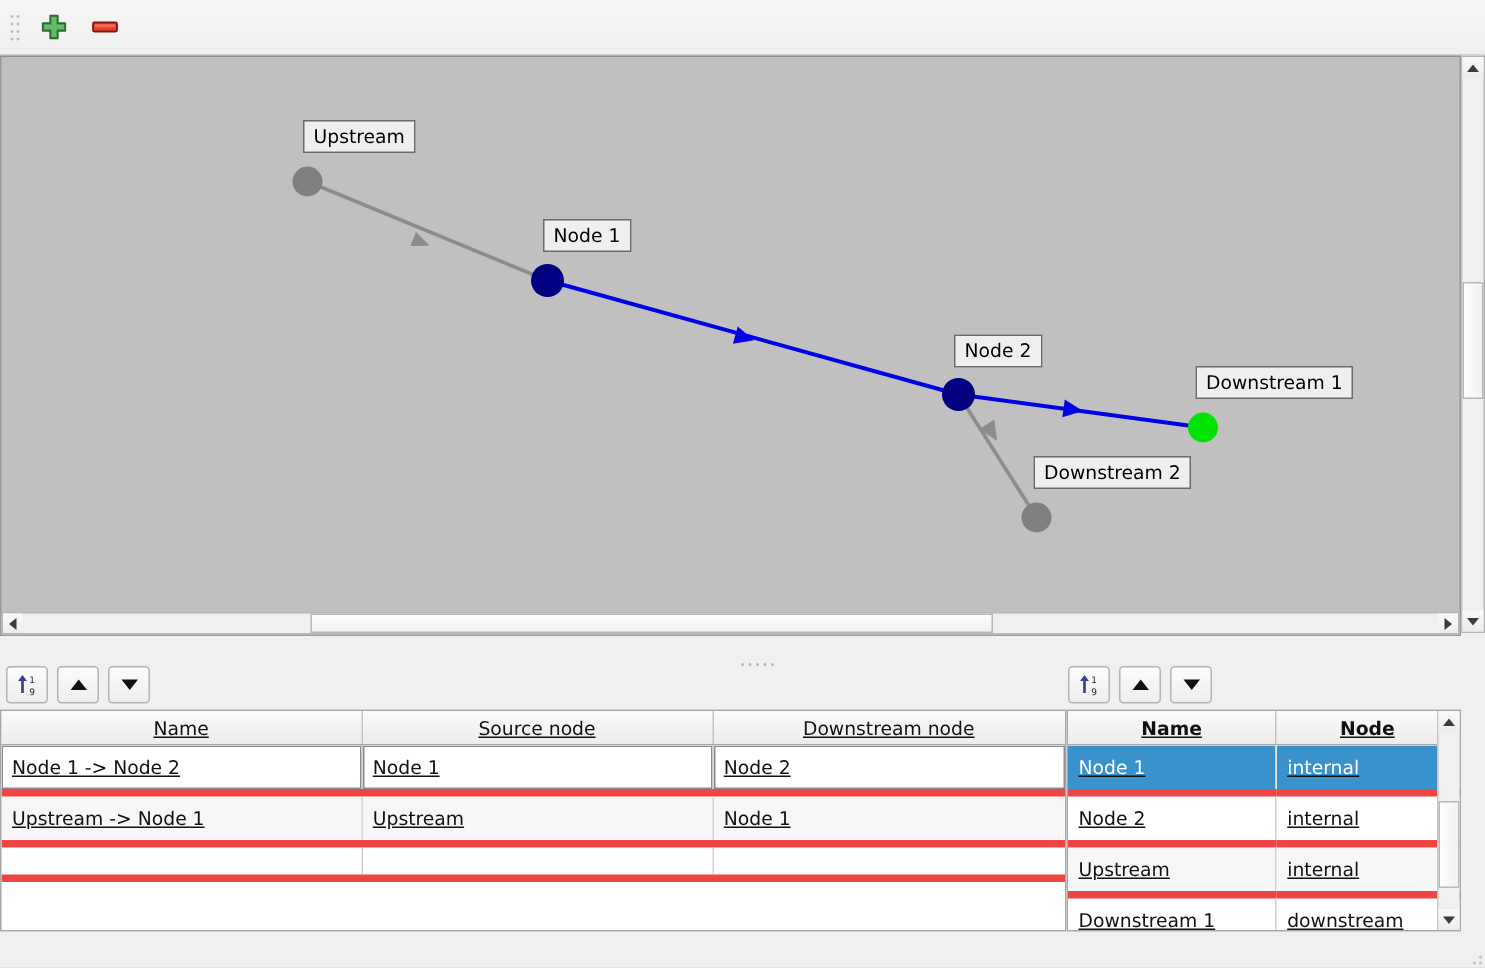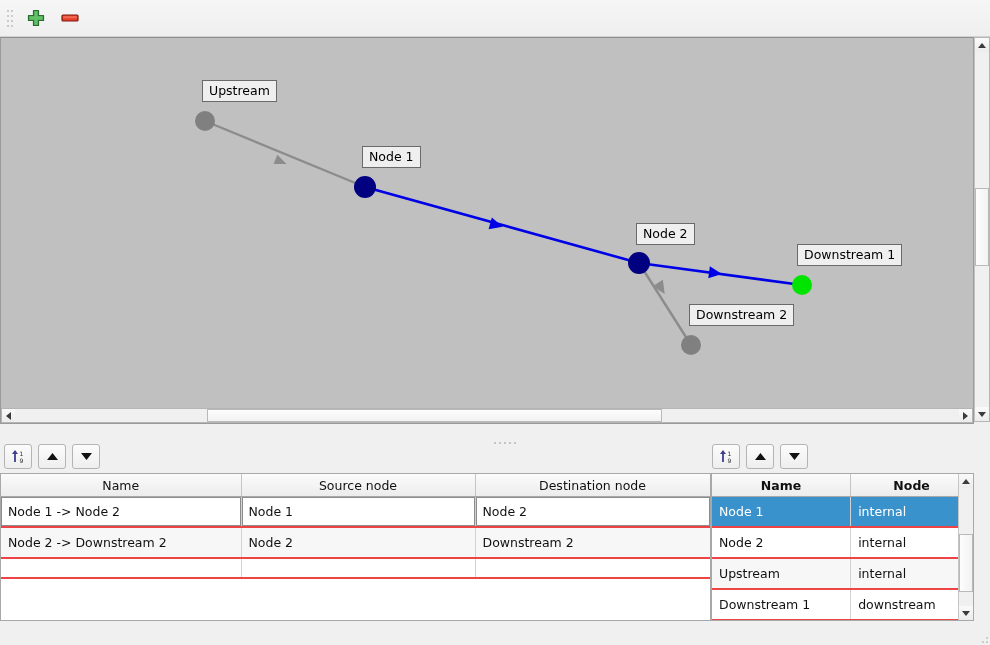--- a/index.html
+++ b/index.html
@@ -57,26 +57,26 @@
   .btnrow.left{left:4px;top:443px;}
   .btnrow.right{left:712px;top:443px;}
   .gbtn{width:28px;height:25px;background:linear-gradient(#fcfcfc,#eeeeee);
      border:1px solid #b4b4b4;border-radius:3px;display:flex;align-items:center;justify-content:center;
      cursor:pointer;box-sizing:border-box;}
 
   
   .tbl{position:absolute;background:#fff;border:1px solid #a8a8a8;box-sizing:border-box;overflow:hidden;}
   .tbl.left{left:0;top:473px;width:711px;height:148px;}
   .tbl.right{left:711px;top:473px;width:263px;height:148px;}
-  table{border-collapse:collapse;width:100%;table-layout:fixed;}
+  table{border-collapse:collapse;width:100%;table-layout:fixed;text-decoration:underline;}
   th{background:linear-gradient(#fbfbfb,#ececec);border-right:1px solid #c4c4c4;
      border-bottom:1px solid #a8a8a8;height:22px;font-weight:normal;font-size:12.5px;color:#111;
      text-align:center;padding:0 4px;}
   .tbl.right th{font-weight:bold;}
-  td{border-right:1px solid #d2d2d2;border-bottom:2px solid #ef4444;height:29px;
+  td{border-right:1px solid #d2d2d2;border-bottom:5px solid #ef4444;height:29px;
      padding:0 7px;font-size:12.5px;color:#111;white-space:nowrap;overflow:hidden;text-overflow:ellipsis;}
   tr.odd td{background:#fff;}
   tr.even td{background:#f7f7f7;}
   tr.focused td{box-shadow:inset 0 0 0 1px #8c8c8c;}
   tr.selected td{background:#3a92cc;color:#fff;}
   td.blank{height:18px;border-right:1px solid #d2d2d2;background:#fff;}
 
   .tbl-vscroll{position:absolute;right:0;top:0;width:15px;height:100%;
      background:#f0f0f0;border-left:1px solid #c6c6c6;box-sizing:border-box;}
   .statusbar{position:absolute;left:0;top:622px;width:990px;height:23px;background:#f0f0f0;}
@@ -219,33 +219,33 @@
     <table>
       <colgroup>
           <col style="width:240px">
           <col style="width:234px">
           <col style="width:235px">
         </colgroup>
       <thead>
         <tr>
           <th>Name</th>
           <th>Source node</th>
-          <th>Destination node</th>
+          <th>Downstream node</th>
         </tr>
       </thead>
       <tbody>
         <tr class="odd focused">
           <td>Node 1 -&gt; Node 2</td>
           <td>Node 1</td>
           <td>Node 2</td>
         </tr>
         <tr class="even">
-          <td>Node 2 -&gt; Downstream 2</td>
-          <td>Node 2</td>
-          <td>Downstream 2</td>
+          <td>Upstream -&gt; Node 1</td>
+          <td>Upstream</td>
+          <td>Node 1</td>
         </tr>
         <tr>
           <td class="blank"></td>
           <td class="blank"></td>
           <td class="blank"></td>
         </tr>
       </tbody>
     </table>
   </div>
 

